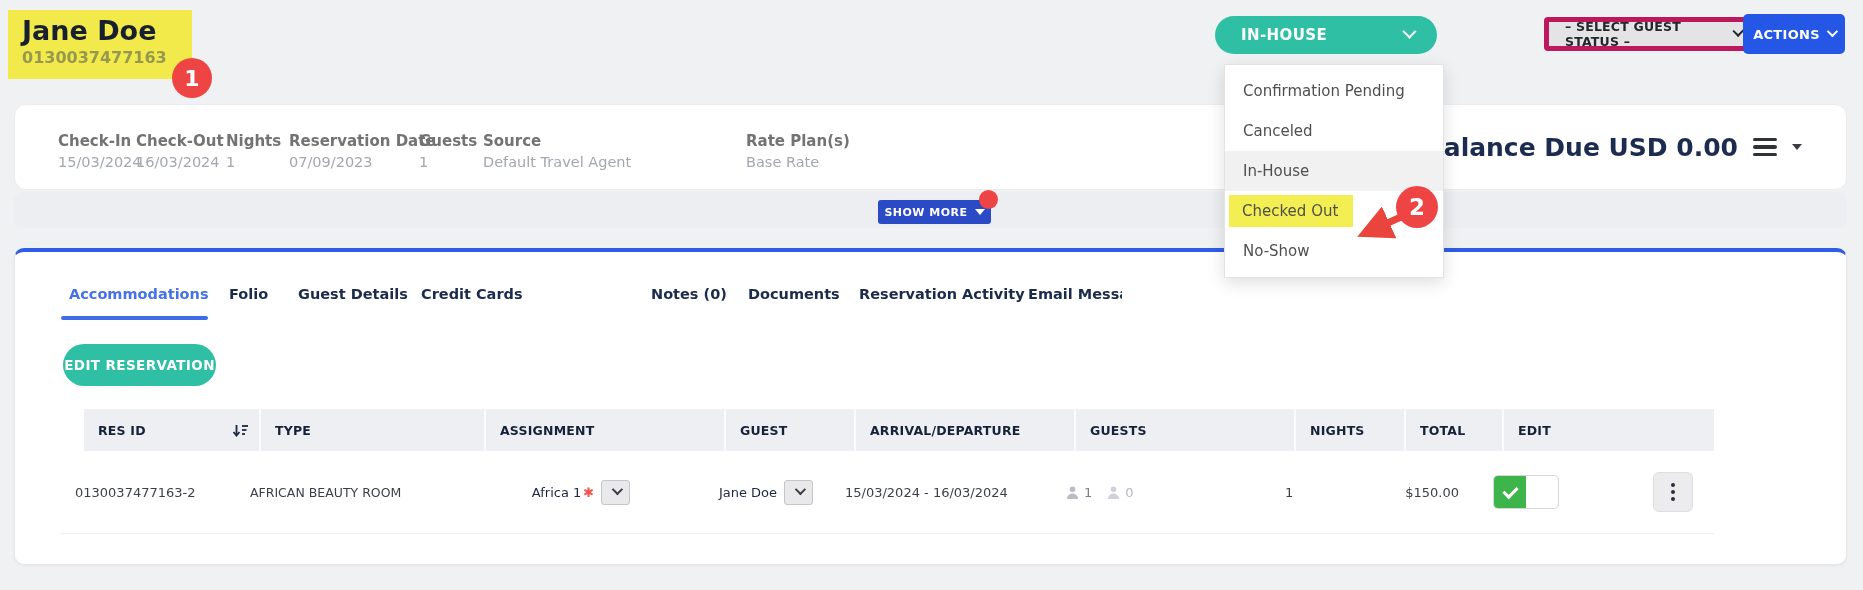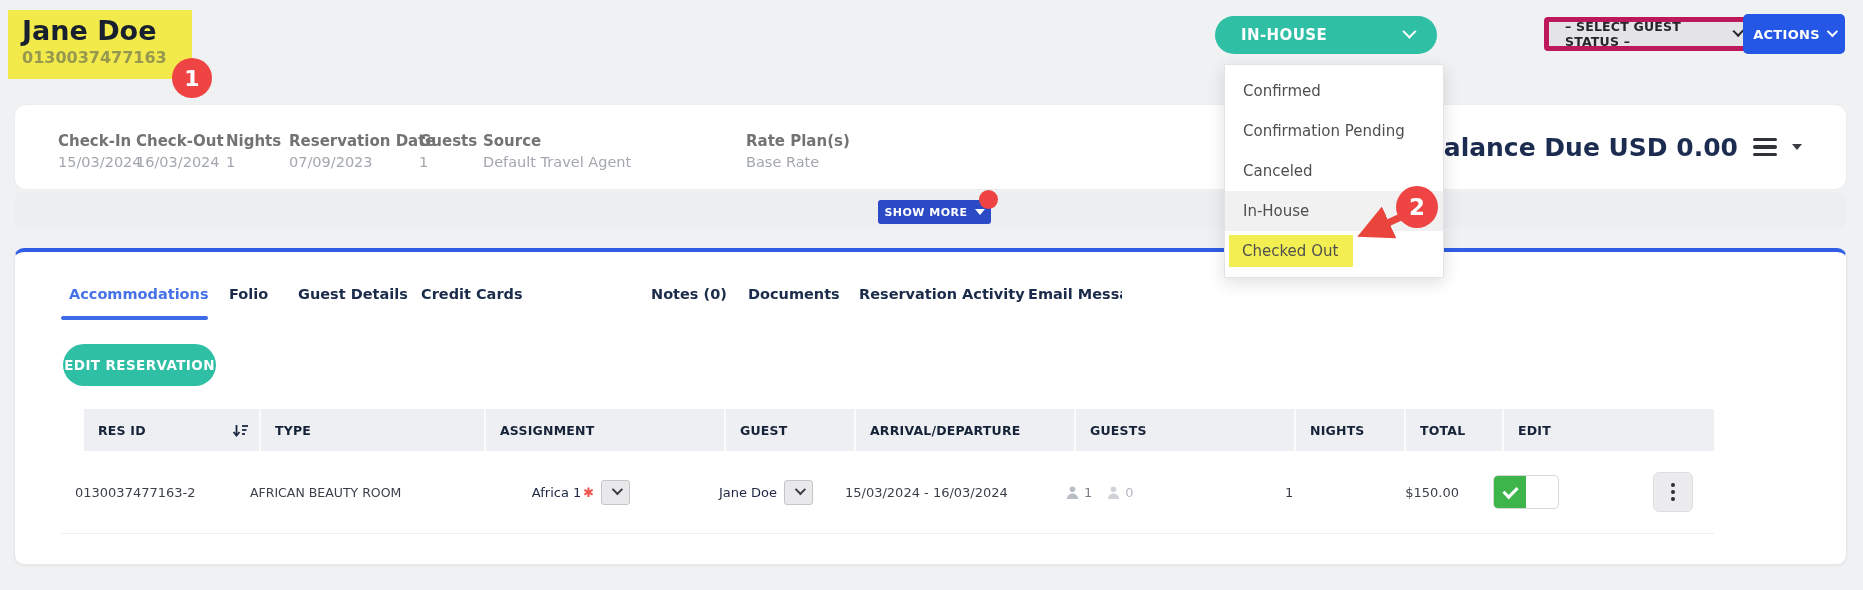--- a/index.html
+++ b/index.html
@@ -254,25 +254,25 @@
               <i></i>
               <i></i>
               <i></i>
             </span>
         </div>
       </div>
     </div>
   </div>
 
   <div class="status-menu">
-    <div class="menu-item">Confirmed</div>
     <div class="menu-item">Confirmation Pending</div>
     <div class="menu-item">Canceled</div>
     <div class="menu-item current">In-House</div>
     <div class="menu-item hl"><span>Checked Out</span></div>
+    <div class="menu-item">No-Show</div>
   </div>
 
   <svg class="arrow-svg" width="80" height="50">
     <defs>
       <marker id="ah" markerWidth="5" markerHeight="5" refX="3" refY="2.5" orient="auto">
         <path d="M0,0 L5,2.5 L0,5 Z" fill="#e9453c"></path>
       </marker>
     </defs>
     <line x1="62" y1="16" x2="20" y2="35" stroke="#e9453c" stroke-width="7" marker-end="url(#ah)"></line>
   </svg>

